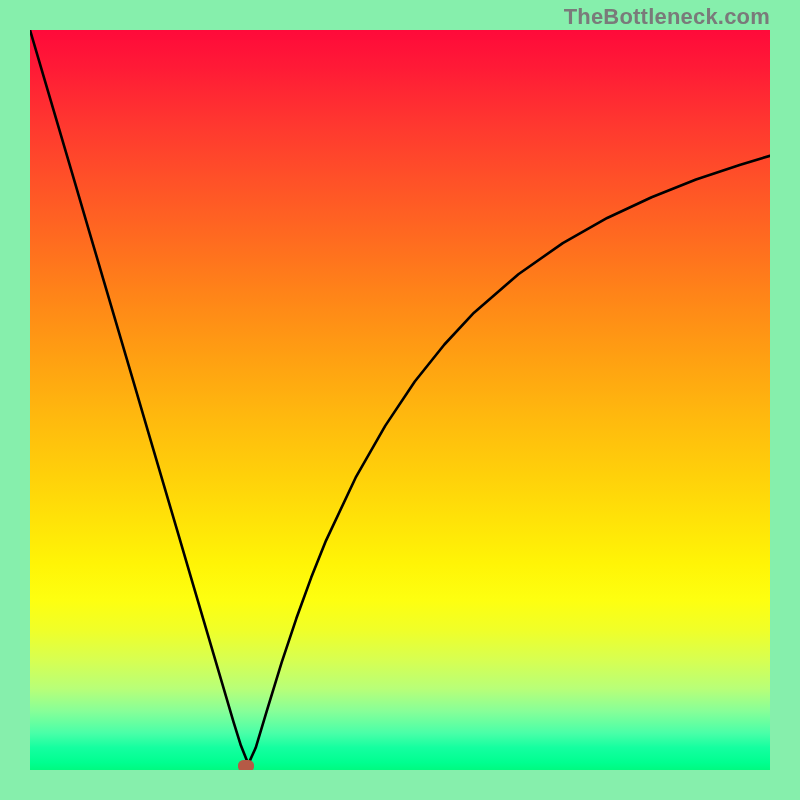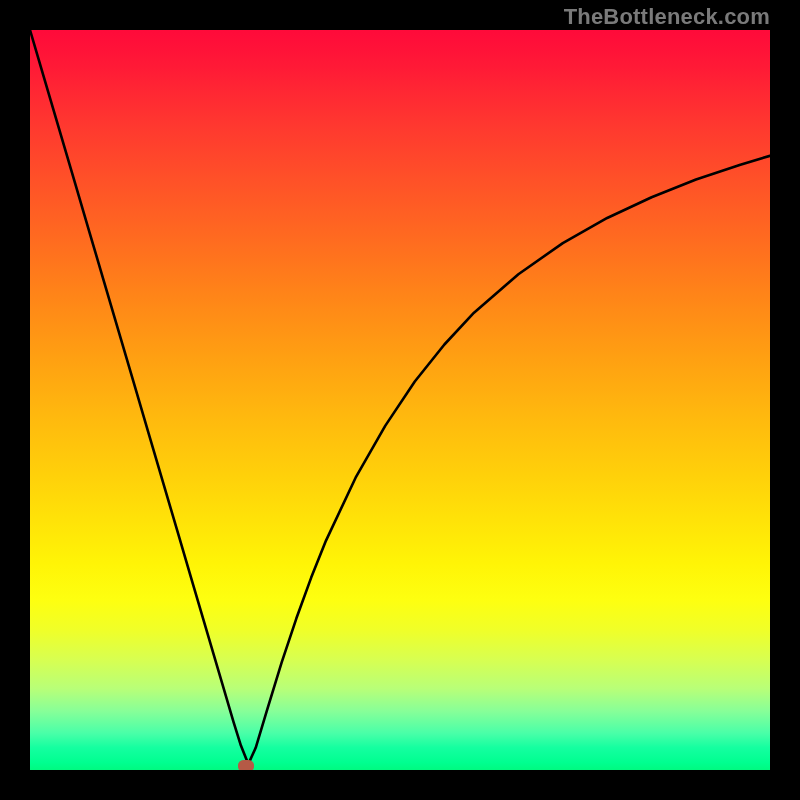--- a/index.html
+++ b/index.html
@@ -6,21 +6,21 @@
     margin: 0;
     padding: 0;
     width: 800px;
     height: 800px;
     overflow: hidden;
     font-family: Arial, sans-serif;
   }
   .frame {
     width: 800px;
     height: 800px;
-    background: #000000;
+    background: #86efac;
     position: relative;
   }
   .plot-area {
     position: absolute;
     left: 30px;
     top: 30px;
     width: 740px;
     height: 740px;
     background: linear-gradient(to bottom,
       #ff0a3a 0%,

